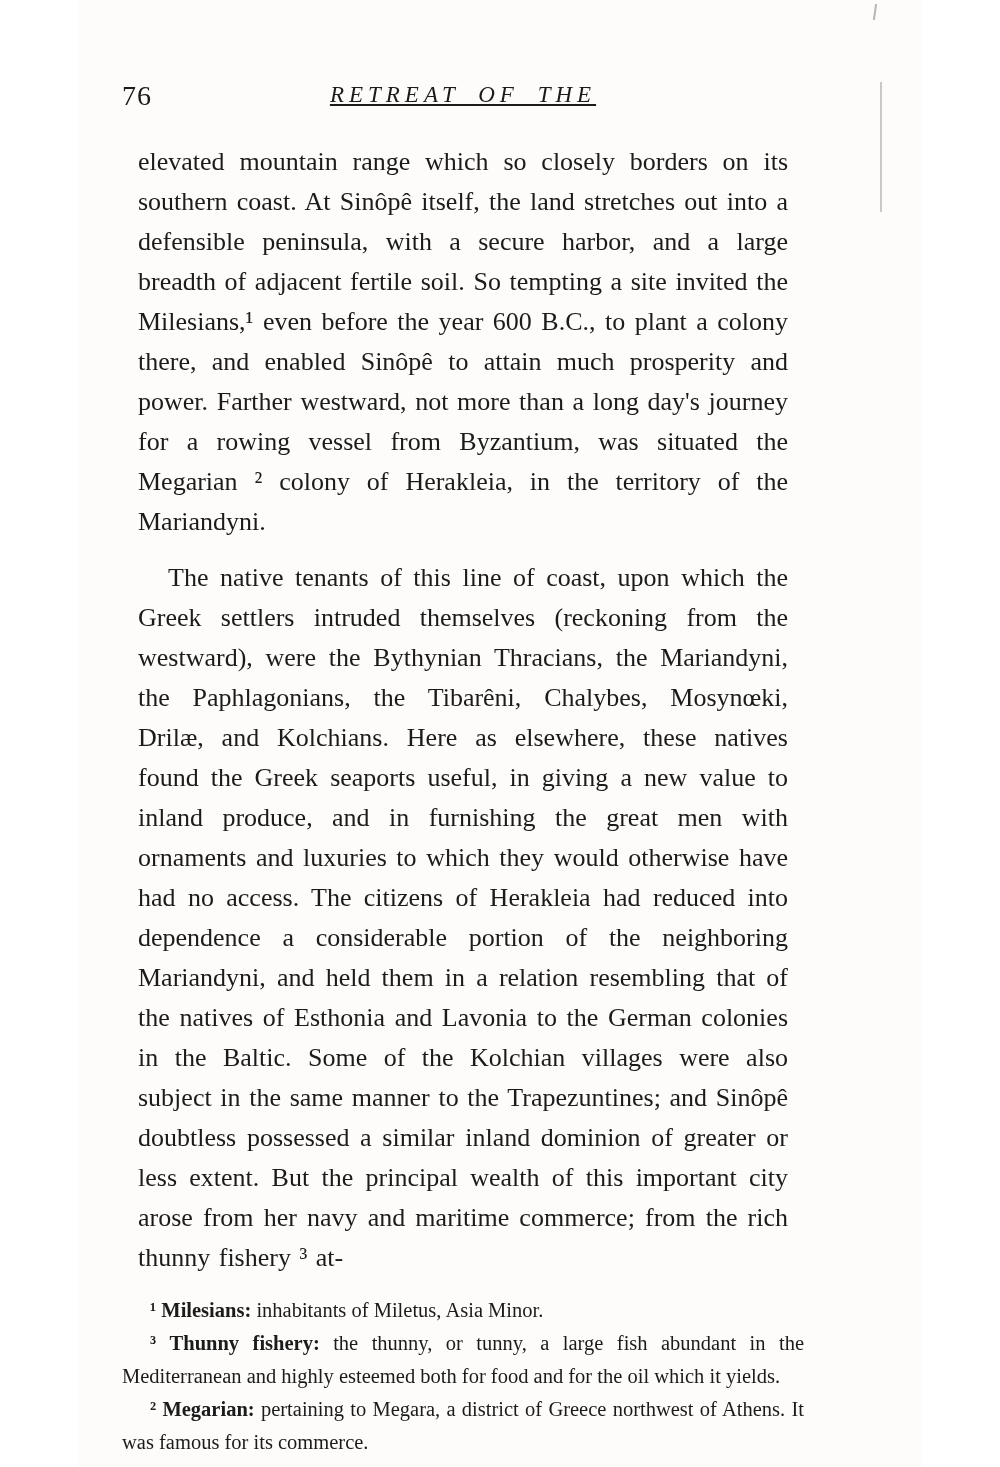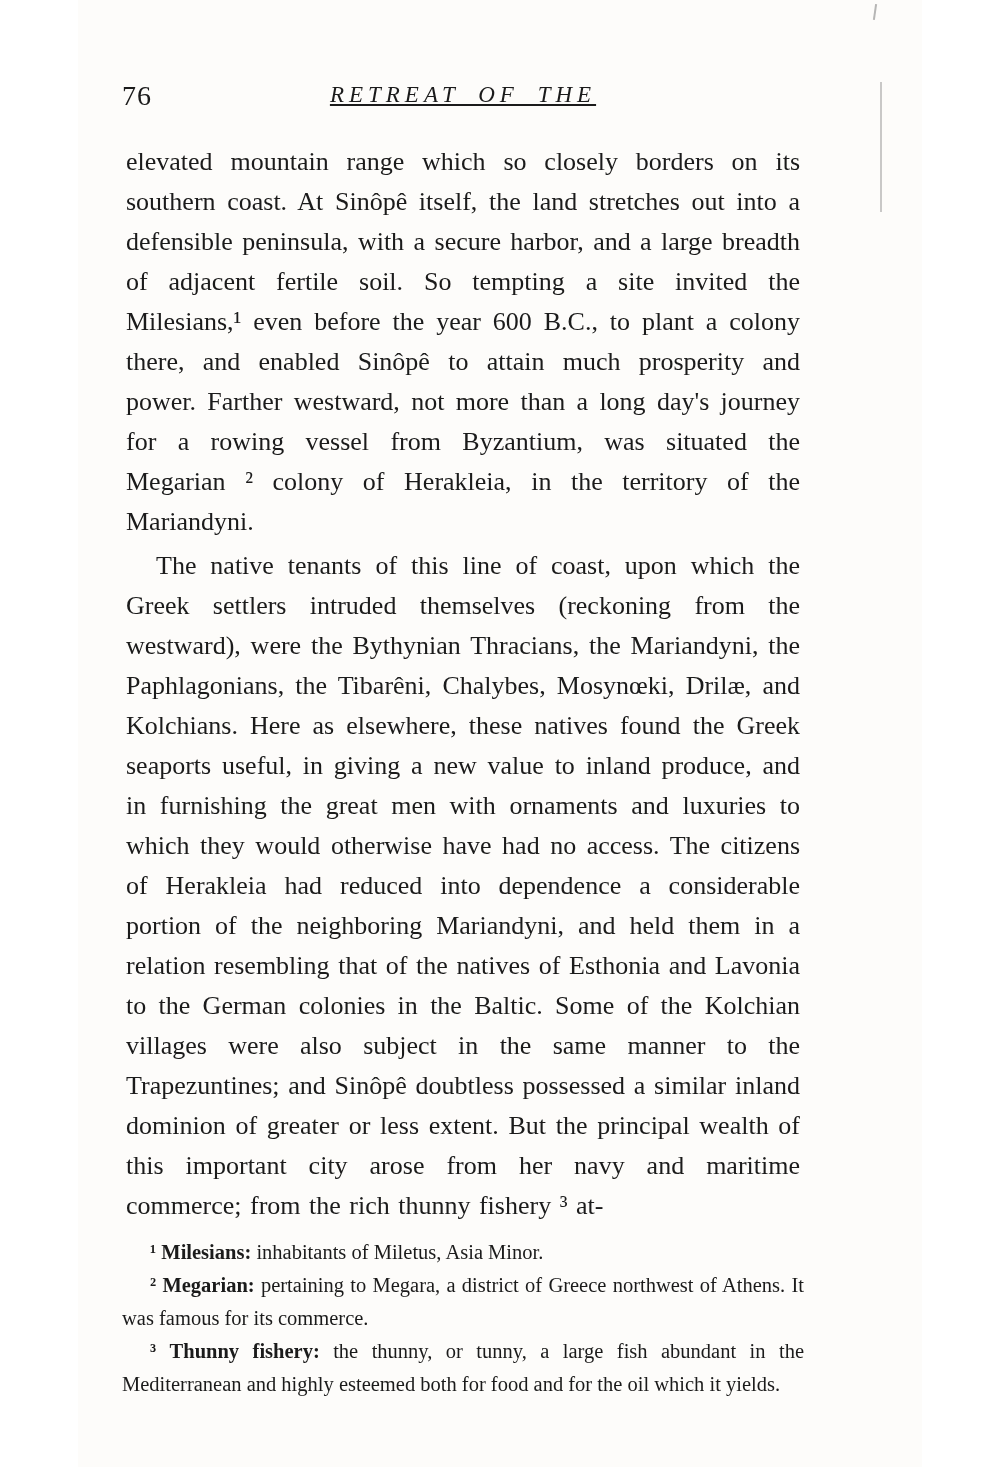--- a/index.html
+++ b/index.html
@@ -43,21 +43,21 @@
   }
   .body-text {
     font-size: 26px;
     line-height: 40px;
     text-align: justify;
     word-spacing: 2px;
     hyphens: auto;
     -webkit-hyphens: auto;
   }
   .para {
-    margin: 4px;
+    margin: 16px;
   }
   .para.indent {
     text-indent: 30px;
   }
   .footnotes {
     margin-top: 10px;
     font-size: 20.5px;
     line-height: 33px;
     text-align: justify;
     hyphens: auto;
@@ -107,17 +107,17 @@
     <span class="running-title">RETREAT OF THE</span>
   </div>
 
   <div class="body-text">
     <p class="para no-indent">elevated mountain range which so closely borders on its southern coast. At Sinôpê itself, the land stretches out into a defensible peninsula, with a secure harbor, and a large breadth of adjacent fertile soil. So tempting a site invited the Milesians,¹ even before the year 600 B.C., to plant a colony there, and enabled Sinôpê to attain much prosperity and power. Farther westward, not more than a long day's journey for a rowing vessel from Byzantium, was situated the Megarian ² colony of Herakleia, in the territory of the Mariandyni.</p>
     <p class="para indent">The native tenants of this line of coast, upon which the Greek settlers intruded themselves (reckoning from the westward), were the Bythynian Thracians, the Mariandyni, the Paphlagonians, the Tibarêni, Chalybes, Mosynœki, Drilæ, and Kolchians. Here as elsewhere, these natives found the Greek seaports useful, in giving a new value to inland produce, and in furnishing the great men with ornaments and luxuries to which they would otherwise have had no access. The citizens of Herakleia had reduced into dependence a considerable portion of the neighboring Mariandyni, and held them in a relation resembling that of the natives of Esthonia and Lavonia to the German colonies in the Baltic. Some of the Kolchian villages were also subject in the same manner to the Trapezuntines; and Sinôpê doubtless possessed a similar inland dominion of greater or less extent. But the principal wealth of this important city arose from her navy and maritime commerce; from the rich thunny fishery ³ at-</p>
   </div>
 
   <div class="footnotes">
     <p class="footnote"><span class="fn-marker">¹</span> <span class="fn-term">Milesians:</span> <span class="fn-text">inhabitants of Miletus, Asia Minor.</span></p>
+    <p class="footnote"><span class="fn-marker">³</span> <span class="fn-term">Thunny fishery:</span> <span class="fn-text">the thunny, or tunny, a large fish abundant in the Mediterranean and highly esteemed both for food and for the oil which it yields.</span></p>
     <p class="footnote"><span class="fn-marker">²</span> <span class="fn-term">Megarian:</span> <span class="fn-text">pertaining to Megara, a district of Greece northwest of Athens. It was famous for its commerce.</span></p>
-    <p class="footnote"><span class="fn-marker">³</span> <span class="fn-term">Thunny fishery:</span> <span class="fn-text">the thunny, or tunny, a large fish abundant in the Mediterranean and highly esteemed both for food and for the oil which it yields.</span></p>
   </div>
 
 </div>
 
 </body></html>

